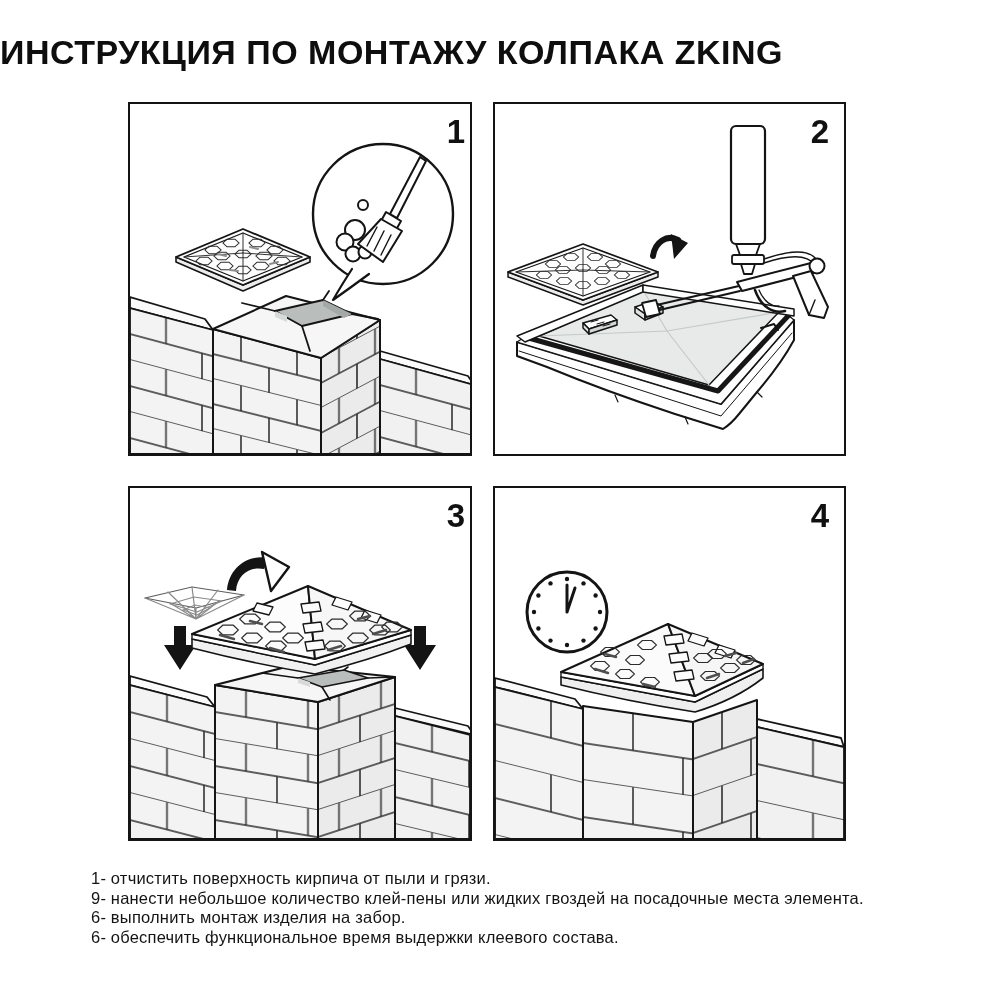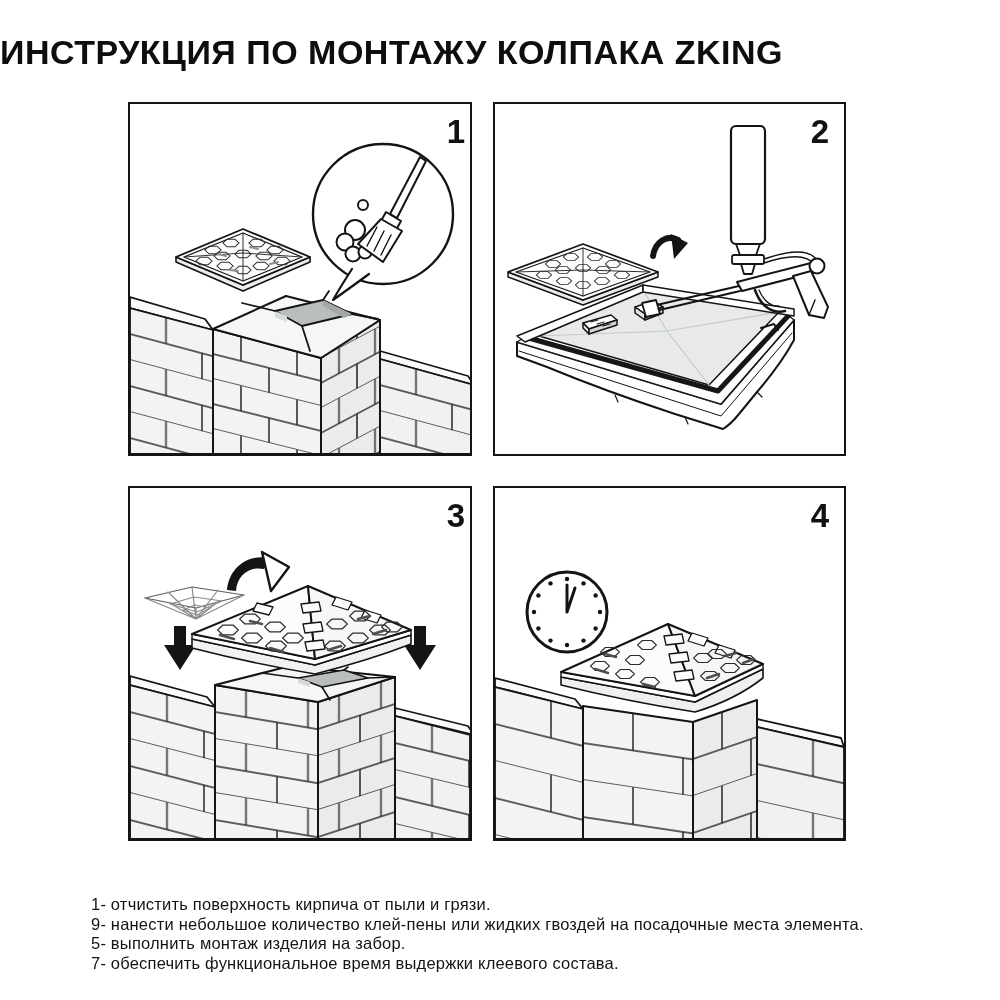--- a/index.html
+++ b/index.html
@@ -7,21 +7,21 @@
   .title{position:absolute;top:33px;left:0;width:1000px;text-align:left;
          font-size:34px;font-weight:bold;letter-spacing:.5px;color:#0e0e0e;white-space:nowrap;}
   .panel{position:absolute;border:2px solid #141414;background:#fff;box-sizing:border-box;}
   #panel1{left:128px;top:102px;width:344px;height:354px;}
   #panel2{left:493px;top:102px;width:353px;height:354px;}
   #panel3{left:128px;top:486px;width:344px;height:355px;}
   #panel4{left:493px;top:486px;width:353px;height:355px;}
   .panel svg{display:block;width:100%;height:100%;}
   svg text.step-num{font-family:"Liberation Sans",sans-serif;font-weight:bold;font-size:33px;fill:#111;}
   .instructions{position:absolute;left:91px;top:869px;font-size:16.5px;line-height:19.5px;
-                color:#141414;letter-spacing:.2px;white-space:nowrap;margin-top:26px;}
+                color:#141414;letter-spacing:.2px;white-space:nowrap;}
   svg path,svg polygon,svg line,svg circle,svg rect,svg ellipse{stroke-linejoin:round;stroke-linecap:round;}
 </style>
 </head>
 <body>
 
 <div class="title">ИНСТРУКЦИЯ ПО МОНТАЖУ КОЛПАКА ZKING</div>
 
 <div class="panel" id="panel1">
 <svg viewBox="0 0 340 350" preserveAspectRatio="none">
   <defs>
@@ -364,15 +364,15 @@
     <path d="M72,124 L72,97 M72,124 L80,100" stroke="#141414" stroke-width="3" fill="none"></path>
   </g>
 
   <text class="step-num" x="334" y="39" text-anchor="end">4</text>
 </svg>
 </div>
 
 <div class="instructions">
   <div>1- отчистить поверхность кирпича от пыли и грязи.</div>
   <div>9- нанести небольшое количество клей-пены или жидких гвоздей на посадочные места элемента.</div>
-  <div>5- выполнить монтаж изделия на забор.</div>
-  <div>7- обеспечить функциональное время выдержки клеевого состава.</div>
+  <div>6- выполнить монтаж изделия на забор.</div>
+  <div>6- обеспечить функциональное время выдержки клеевого состава.</div>
 </div>
 
 </body></html>

